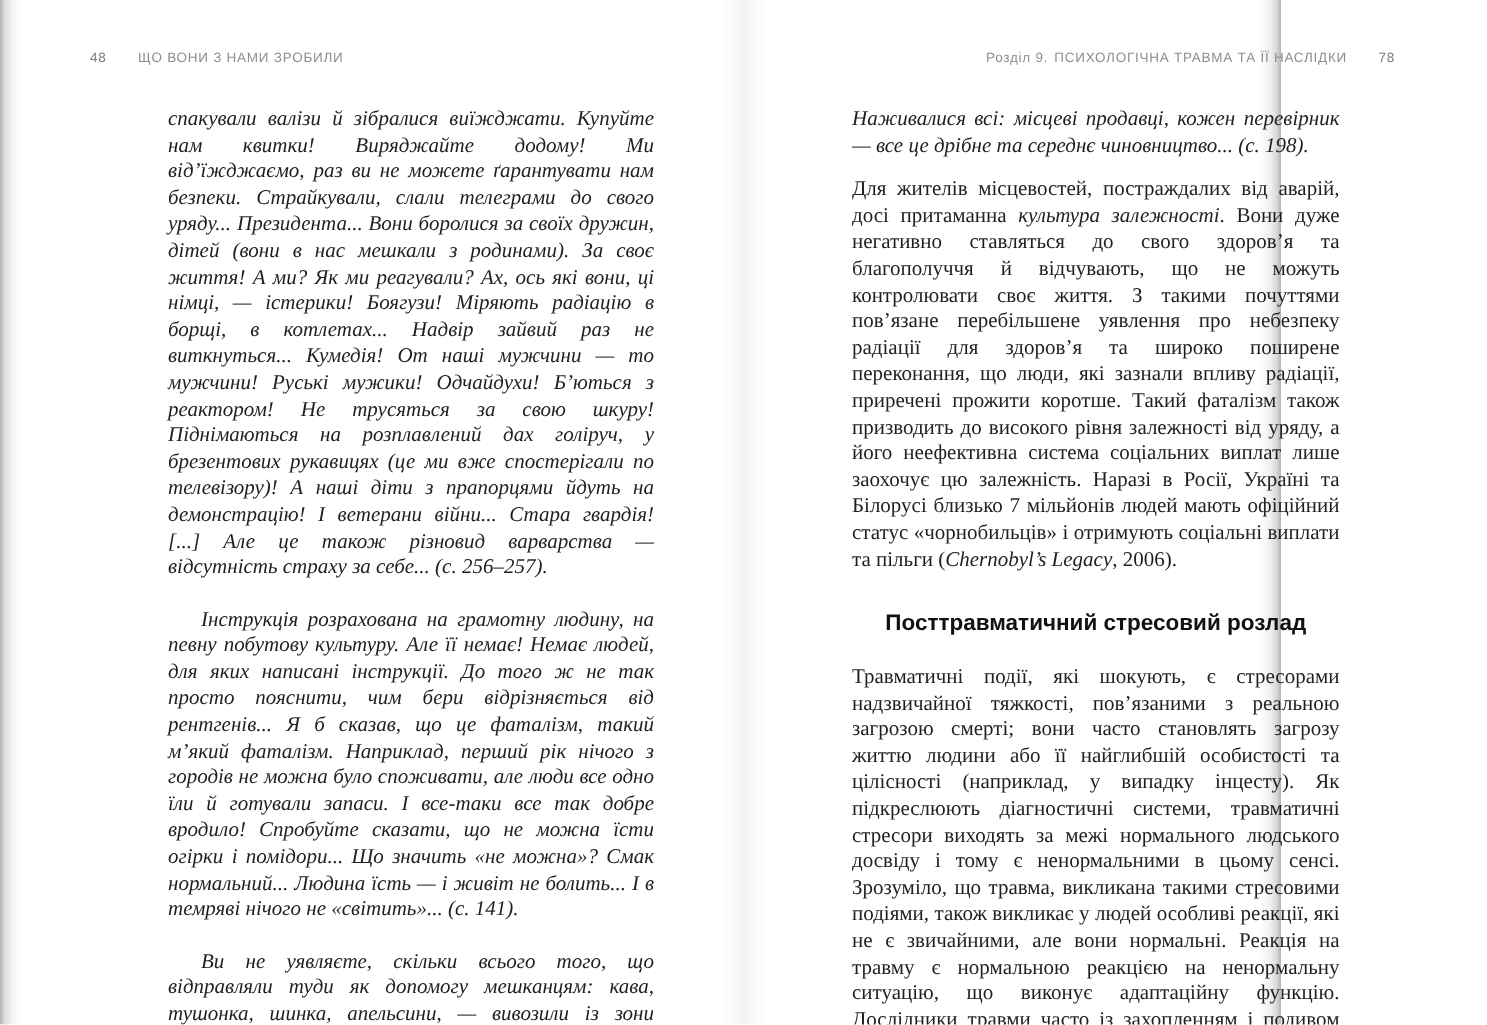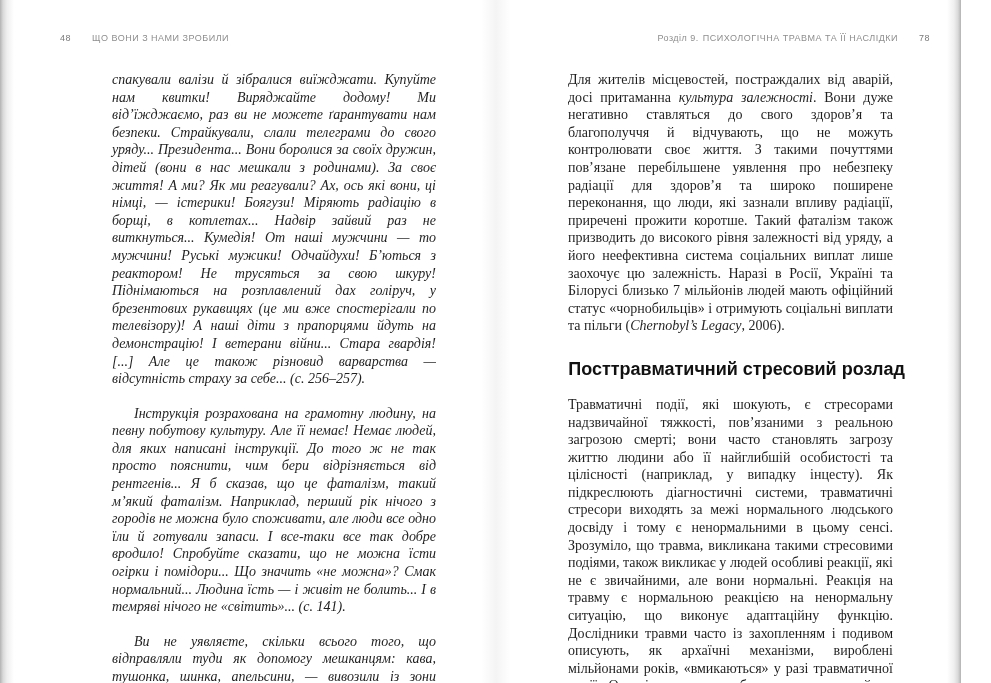--- a/index.html
+++ b/index.html
@@ -9,21 +9,21 @@
   }
   body {
     width: 991px;
     height: 683px;
     overflow: hidden;
     font-family: "Liberation Serif", "DejaVu Serif", serif;
     color: #1f1f1f;
   }
   .spread {
     position: relative;
-    width: 961px;
+    width: 854px;
     height: 683px;
     background: #ffffff;
     border-radius: 31px;
   }
   .edge {
     position: absolute;
     top: 0;
     bottom: 0;
     width: 14px;
     pointer-events: none;
@@ -84,25 +84,25 @@
   .textcol-left p + p { margin-top: 17px; }
 
   .blockquote {
     font-style: italic;
     margin: 0 0 24px 28px;
   }
   .para-culture { margin: 0; }
   .section-heading {
     font-family: "Liberation Sans", "DejaVu Sans", sans-serif;
     font-weight: 700;
-    font-size: 18px;
+    font-size: 15px;
     line-height: 20px;
     color: #111111;
     margin: 24px 0 17px 0;
-    text-align: right;
+    text-align: center;
   }
   .para-ptsd { margin: 0; }
 </style>
 </head>
 <body>
 
 <div class="spread">
 
   <div class="edge left"></div>
   <div class="edge right"></div>
@@ -117,19 +117,20 @@
       <p class="it indent">Інструкція розрахована на грамотну людину, на певну побутову культуру. Але її немає! Немає людей, для яких написані інструкції. До того ж не так просто пояснити, чим бери відрізняється від рентгенів... Я б сказав, що це фаталізм, такий м’який фаталізм. Наприклад, перший рік нічого з городів не можна було споживати, але люди все одно їли й готували запаси. І все-таки все так добре вродило! Спробуйте сказати, що не можна їсти огірки і помідори... Що значить «не можна»? Смак нормальний... Людина їсть — і живіт не болить... І в темряві нічого не «світить»... (с. 141).</p>
       <p class="it indent">Ви не уявляєте, скільки всього того, що відправляли туди як допомогу мешканцям: кава, тушонка, шинка, апельсини, — вивозили із зони вантажівками. У ящиках, у фургонах. Тоді таких продуктів не було ніде.</p>
     </div>
   </div>
 
   <div class="page right">
     <div class="running-head rh-right">
       <span class="chapter-prefix">Розділ 9.</span><span class="head-title">ПСИХОЛОГІЧНА ТРАВМА ТА ЇЇ НАСЛІДКИ</span><span class="pagenum">78</span>
     </div>
     <div class="textcol textcol-right">
+      <p class="blockquote">Наживалися всі: місцеві продавці, кожен перевірник — все це дрібне та середнє чиновництво... (с. 198).</p>
       <p class="para-culture"><span>Для жителів місцевостей, постраждалих від аварій, досі притаманна </span><span class="it">культура залежності</span><span>. Вони дуже негативно ставляться до свого здоров’я та благополуччя й відчувають, що не можуть контролювати своє життя. З такими почуттями пов’язане перебільшене уявлення про небезпеку радіації для здоров’я та широко поширене переконання, що люди, які зазнали впливу радіації, приречені прожити коротше. Такий фаталізм також призводить до високого рівня залежності від уряду, а його неефективна система соціальних виплат лише заохочує цю залежність. Наразі в Росії, Україні та Білорусі близько 7 мільйонів людей мають офіційний статус «чорнобильців» і отримують соціальні виплати та пільги (</span><span class="it">Chernobyl’s Legacy</span><span>, 2006).</span></p>
       <h2 class="section-heading">Посттравматичний стресовий розлад</h2>
       <p class="para-ptsd">Травматичні події, які шокують, є стресорами надзвичайної тяжкості, пов’язаними з реальною загрозою смерті; вони часто становлять загрозу життю людини або її найглибшій особистості та цілісності (наприклад, у випадку інцесту). Як підкреслюють діагностичні системи, травматичні стресори виходять за межі нормального людського досвіду і тому є ненормальними в цьому сенсі. Зрозуміло, що травма, викликана такими стресовими подіями, також викликає у людей особливі реакції, які не є звичайними, але вони нормальні. Реакція на травму є нормальною реакцією на ненормальну ситуацію, що виконує адаптаційну функцію. Дослідники травми часто із захопленням і подивом описують, як архаїчні механізми, вироблені мільйонами років, «вмикаються» у разі травматичної події. Організм людини добре запрограмований на ефективну реакцію на загрозу.</p>
     </div>
   </div>
 
 </div>
 
 </body></html>

